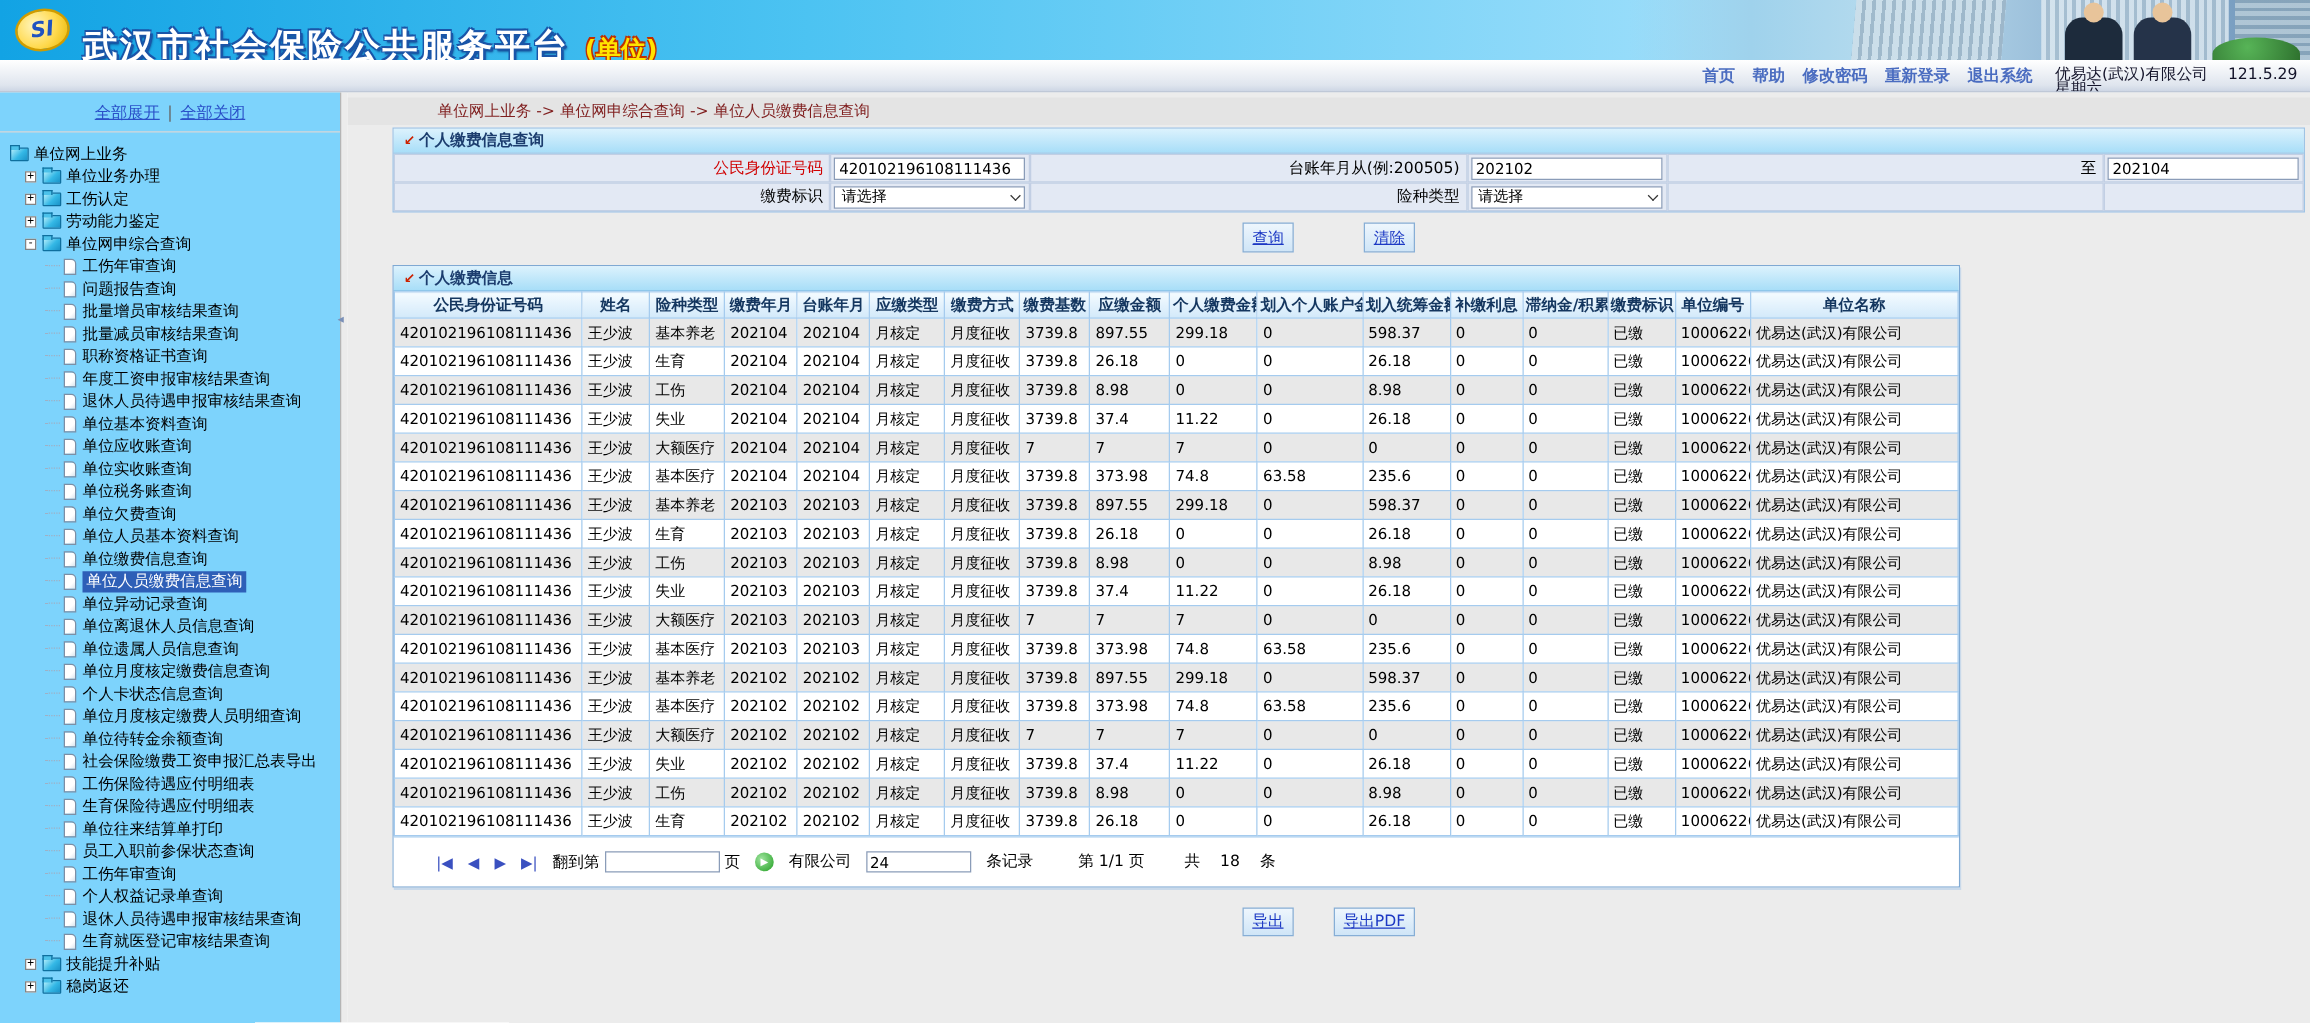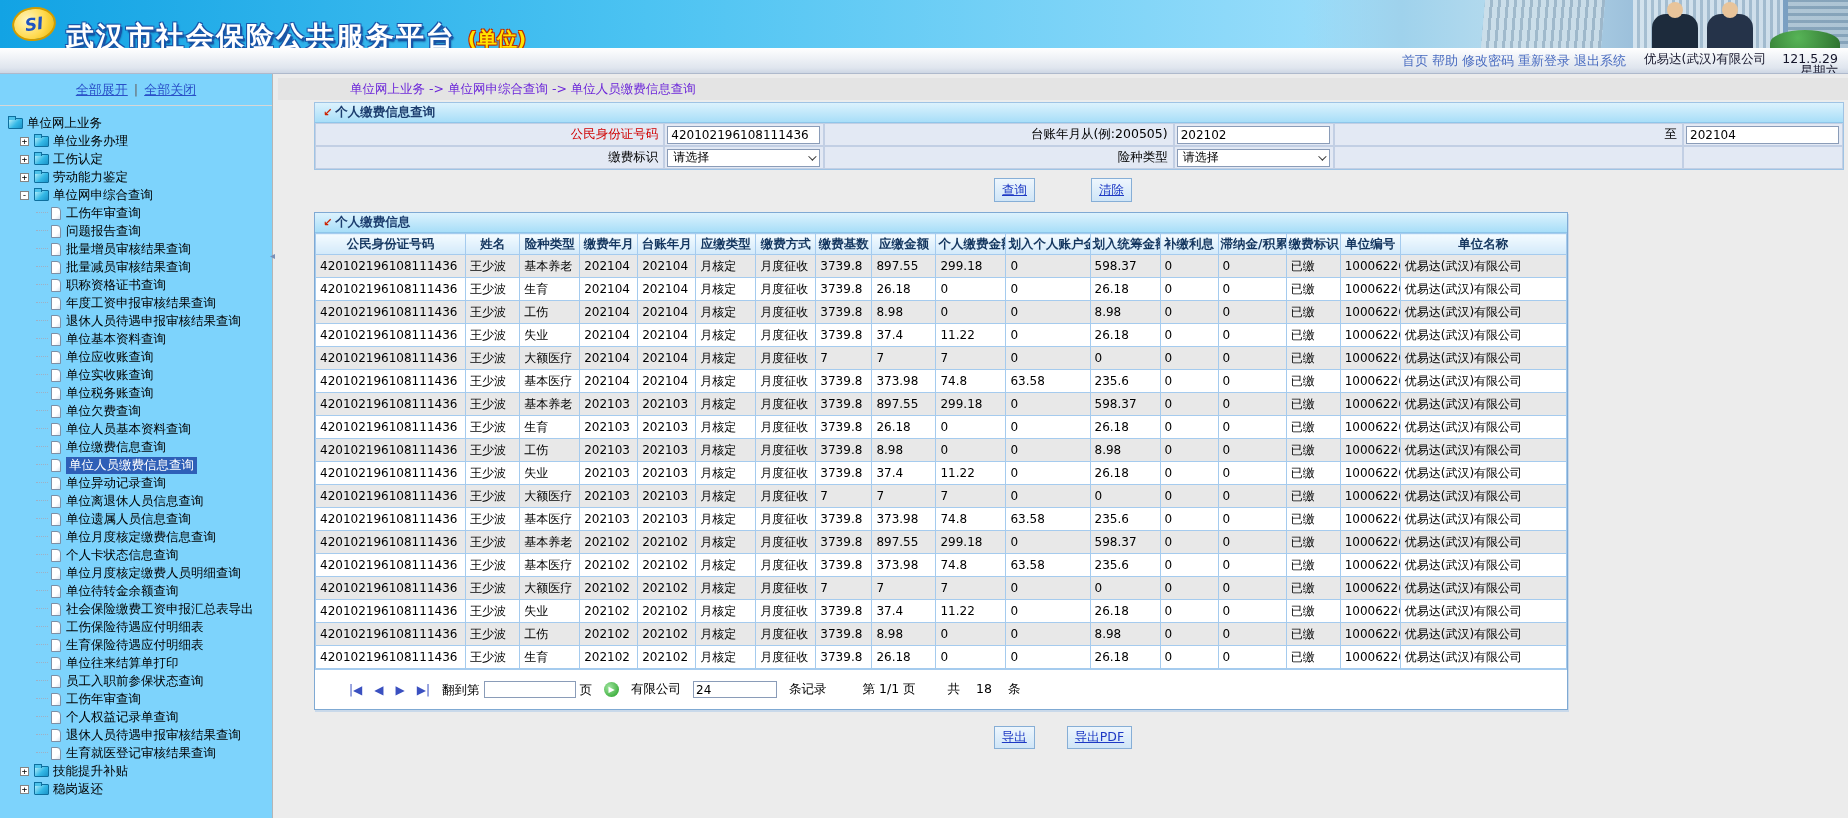--- a/index.html
+++ b/index.html
@@ -20,23 +20,23 @@
   .b2 { left:330px; width:150px; background:repeating-linear-gradient(90deg,#dde9f1 0 4px,#a8bfd0 4px 7px); }
   .b3 { right:0; width:60px; background:repeating-linear-gradient(0deg,#b9cdd9 0 4px,#8aa6ba 4px 7px); }
   .person { position:absolute; bottom:-6px; width:46px; height:40px; border-radius:14px 14px 0 0; background:#1d2b3c; }
   .p1 { right:150px; } .p2 { right:95px; background:#253349; }
   .person::before { content:''; position:absolute; top:-12px; left:15px; width:16px; height:16px; border-radius:50%; background:#e8c49a; }
   .greentree { position:absolute; right:8px; bottom:-8px; width:70px; height:26px; border-radius:50% 50% 0 0; background:radial-gradient(circle at 40% 30%,#57b457,#2c6e2c); }
 
   
   .navbar { height:26px; background:linear-gradient(180deg,#ffffff,#dfe5ee 80%,#cdd6e4); border-bottom:1px solid #aeb9cc;
             display:flex; align-items:center; justify-content:flex-end; padding-right:10px; overflow:hidden; }
-  .navlinks { display:flex; gap:4px; margin-right:18px; }
+  .navlinks { display:flex; gap:14px; margin-right:18px;font-weight:bold; }
   .navlinks a { font-size:13px; color:#4a6cc0; text-decoration:none; cursor:pointer; }
-  .company { text-align:right; color:#14142a; font-size:12.5px; line-height:12px; margin-top:9px; }
+  .company { text-align:left; color:#14142a; font-size:12.5px; line-height:12px; margin-top:9px; }
   .company .l1 { white-space:nowrap; }
   .company .l1 .ip { margin-left:16px; }
 
   
   .main { display:flex; height:744px; }
   .sidebar { width:272px; background:#7dd3fc; overflow:hidden; flex:none; }
   .side-top { text-align:center; padding:7px 0 6px 0; font-size:13px; border-bottom:1px solid #d7d7d7; }
   .side-top a { color:#2a50c8; text-decoration:underline; cursor:pointer; }
   .side-top .sep { color:#666; margin:0 6px; text-decoration:none; }
   .tree { padding:8px 0 0 6px; font-size:12.5px; color:#000; }
@@ -49,21 +49,21 @@
                  background:linear-gradient(135deg,#b8f0fc,#34b8e6 55%,#1b93c8); border:1px solid #0f6f9e; border-radius:1px; }
   .folder-icon::before { content:''; position:absolute; left:-1px; top:-3px; width:6px; height:3px; background:#4cc2ea; border:1px solid #0f6f9e; border-bottom:none; }
   .leaf-icon { width:10px; height:13px; margin:0 5px 0 2px; flex:none; background:linear-gradient(135deg,#ffffff 65%,#d9e3ed);
                border:1px solid #7d8fa5; border-radius:0 4px 0 0; }
   .tlabel.selected { background:#2e5fb7; color:#fff; padding:0 3px; }
 
   .splitter { width:6px; background:#ececec; border-left:1px solid #b5b5b5; position:relative; flex:none; }
   .splitter::after { content:'◂'; position:absolute; left:-3px; top:176px; font-size:10px; color:#7a90b8; }
 
   .content { flex:1; background:#ececec; display:flex; flex-direction:column; padding-top:4px; overflow:hidden; }
-  .breadcrumb { height:22px; background:#e4e4e4; display:flex; align-items:center; padding-left:72px; font-size:12.5px; color:#6d28d9; }
+  .breadcrumb { height:22px; background:#e4e4e4; display:flex; align-items:center; padding-left:72px; font-size:12.5px; color:#7f1d1d; }
 
   
   .band { height:20px; background:linear-gradient(180deg,#dcf2fd,#a8def8); border-bottom:1px solid #8ec6ea;
           display:flex; align-items:center; font-weight:bold; color:#1c3d6e; font-size:12.5px; padding-left:8px; }
   .red-arrow { color:#cc2200; margin-right:3px; font-size:11px; font-weight:bold; }
 
   .query-panel { margin:2px 4px 0 36px; border:1px solid #9fc3e4; background:#e3e9f4; }
   .frm { display:grid; grid-template-columns:1fr 160px 1fr 160px 1fr 160px; }
   .fcell { border:1px solid #c2cfe4; height:23px; display:flex; align-items:center; font-size:12.5px; }
   .flabel { justify-content:flex-end; padding-right:5px; color:#000; }

